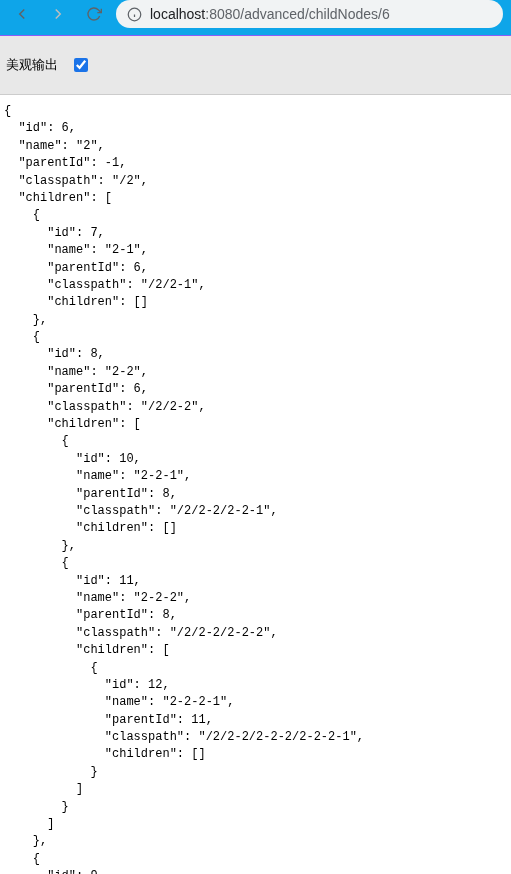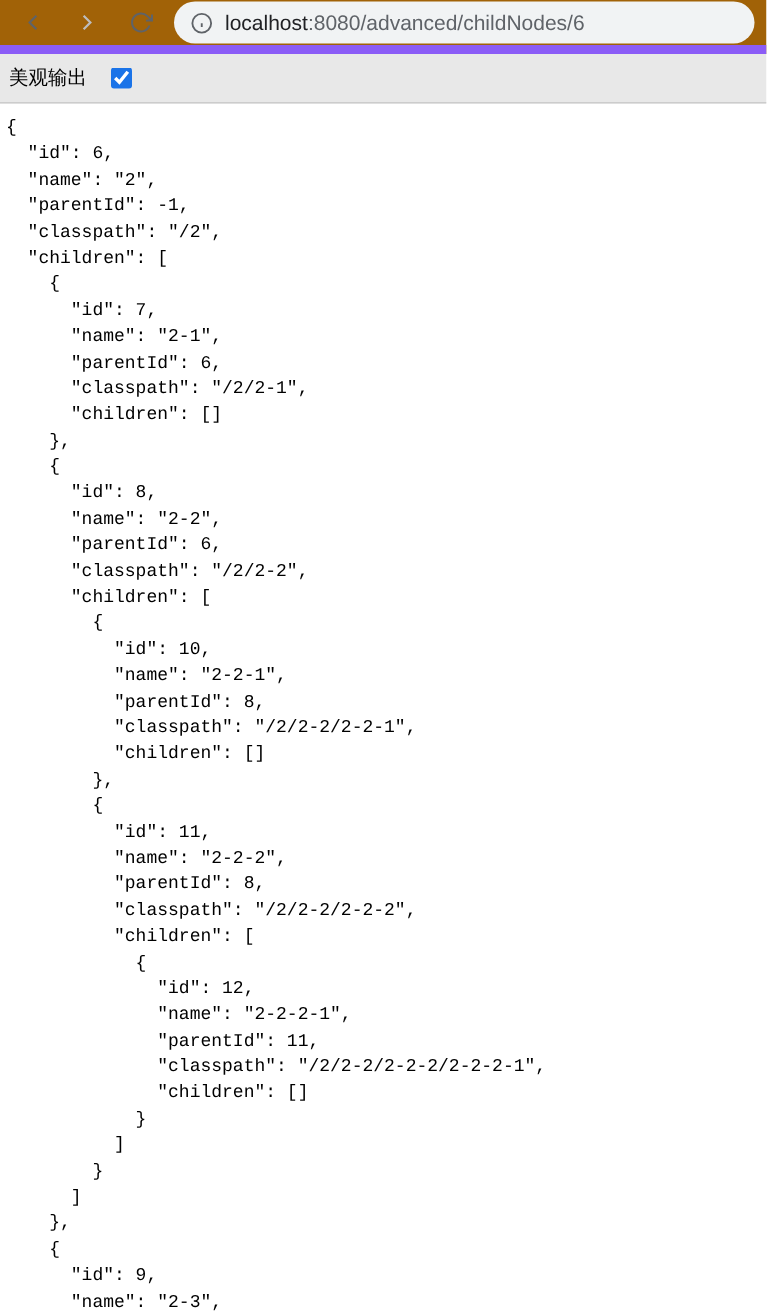--- a/index.html
+++ b/index.html
@@ -5,26 +5,26 @@
     * { margin: 0; padding: 0; box-sizing: border-box; }
     body {
       font-family: Arial, sans-serif;
       font-size: 12px;
       background: #fff;
       width: 511px;
       position: relative;
     }
     .toolbar {
       height: 36px;
-      background: #a16207;
+      background: #0ea5e9;
       display: flex;
-      align-items: center;
+      align-items: flex-start;
       padding: 0 8px;
       gap: 8px;
-      border-bottom: 6px solid #8b5cf6;
+      border-bottom: 1px solid #8b5cf6;
     }
     .nav-btn {
       width: 28px;
       height: 28px;
       display: flex;
       align-items: center;
       justify-content: center;
       color: #5f6368;
       cursor: pointer;
       border-radius: 50%;
@@ -50,21 +50,21 @@
     }
     .url-text {
       font-size: 14px;
       color: #202124;
       font-family: Arial, sans-serif;
     }
     .url-host { color: #202124; }
     .url-path { color: #5f6368; }
     .pretty-bar {
       background: #e8e8e8;
-      padding: 7px 6px;
+      padding: 20px 6px;
       display: flex;
       align-items: center;
       gap: 16px;
       font-size: 13px;
       border-bottom: 1px solid #ccc;
     }
     .pretty-bar input[type="checkbox"] {
       accent-color: #1a73e8;
       width: 14px;
       height: 14px;

